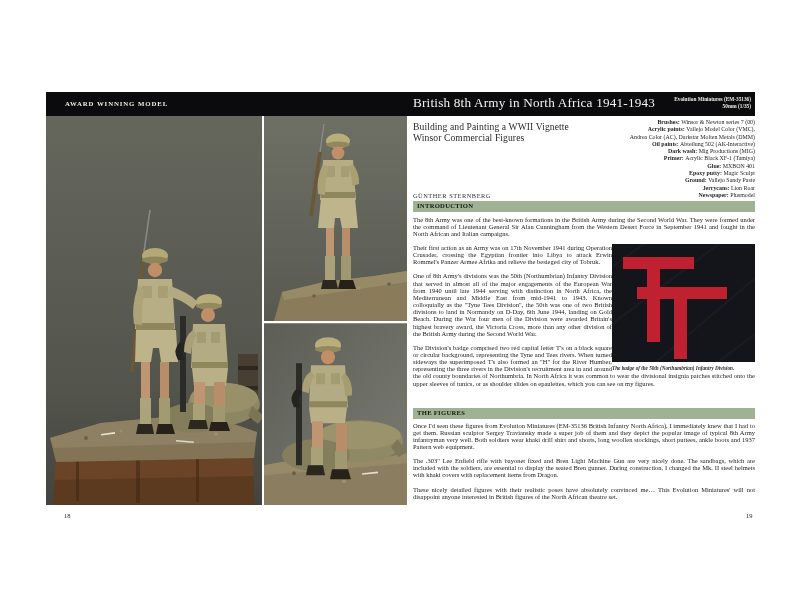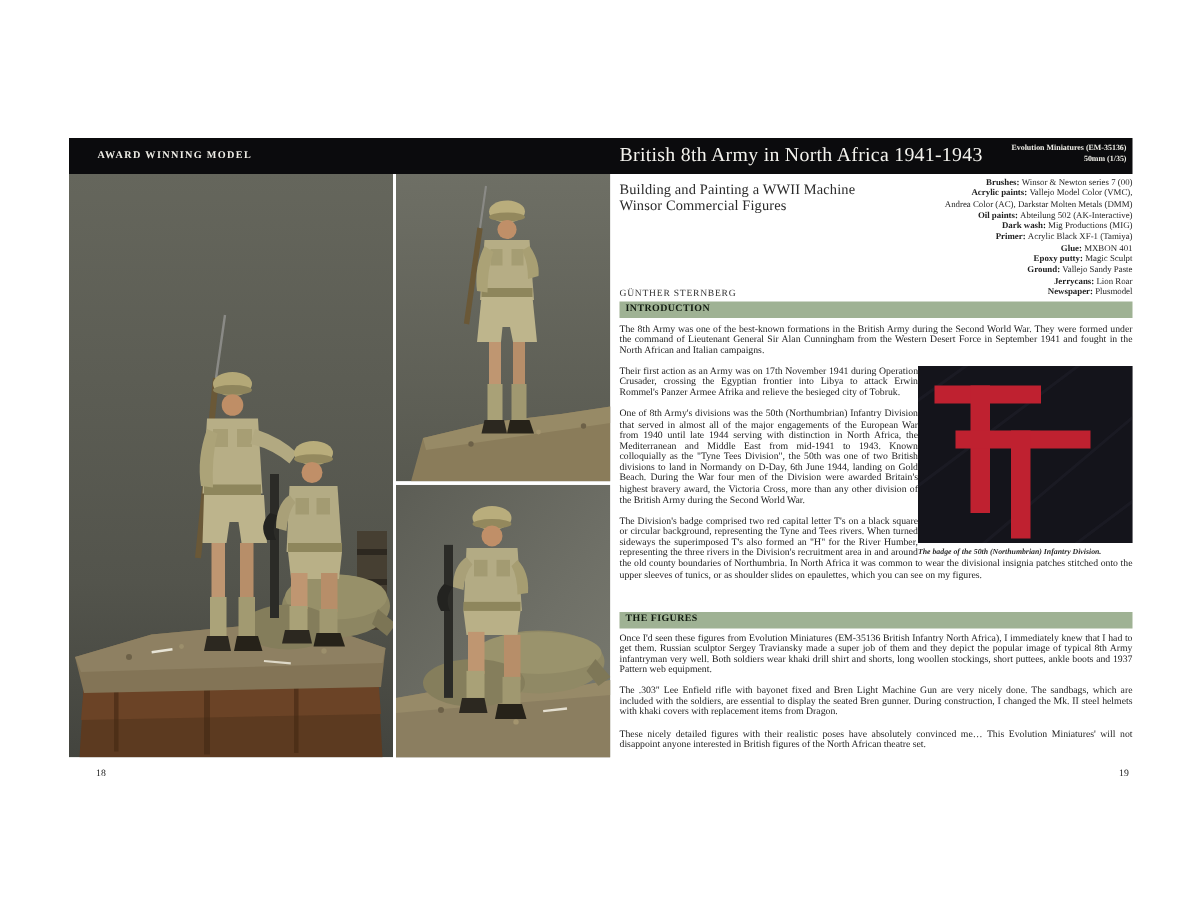--- a/index.html
+++ b/index.html
@@ -227,21 +227,21 @@
         <rect x="71" y="128" width="12" height="18" fill="#a09870"></rect>
         <path d="M44,142 h15 l2,10 -19,0 z" fill="#2c2820"></path>
         <path d="M68,146 h16 l3,10 -21,0 z" fill="#262219"></path>
       </g>
     </svg>
   </div>
 
   <div class="pageno pageno-left">18</div>
 
   <div class="subtitle">
-    <div>Building and Painting a WWII Machine</div>
+    <div>Building and Painting a WWII Vignette</div>
     <div>Winsor Commercial Figures</div>
   </div>
 
   <div class="materials">
     <div><b>Brushes: </b><span>Winsor &amp; Newton series 7 (00)</span></div>
     <div><b>Acrylic paints: </b><span>Vallejo Model Color (VMC),</span></div>
     <div><b></b><span>Andrea Color (AC), Darkstar Molten Metals (DMM)</span></div>
     <div><b>Oil paints: </b><span>Abteilung 502 (AK-Interactive)</span></div>
     <div><b>Dark wash: </b><span>Mig Productions (MIG)</span></div>
     <div><b>Primer: </b><span>Acrylic Black XF-1 (Tamiya)</span></div>

